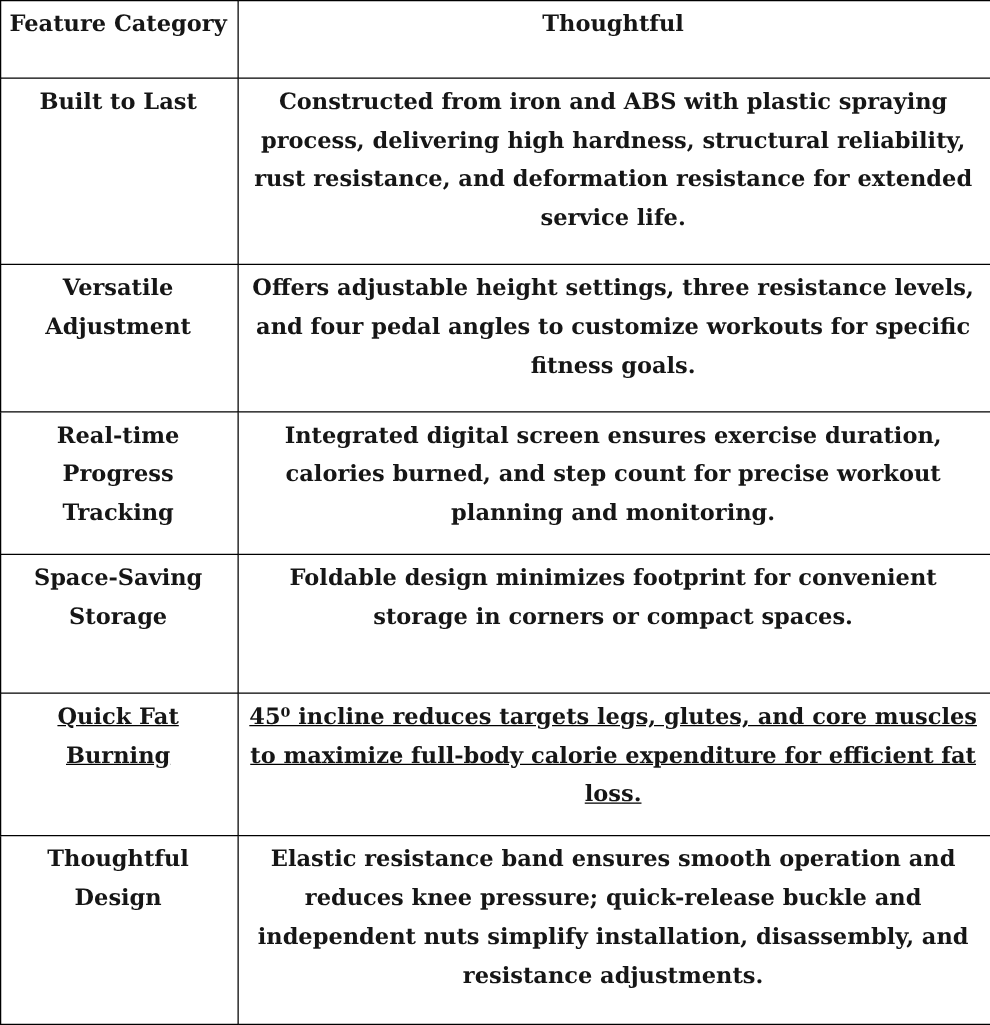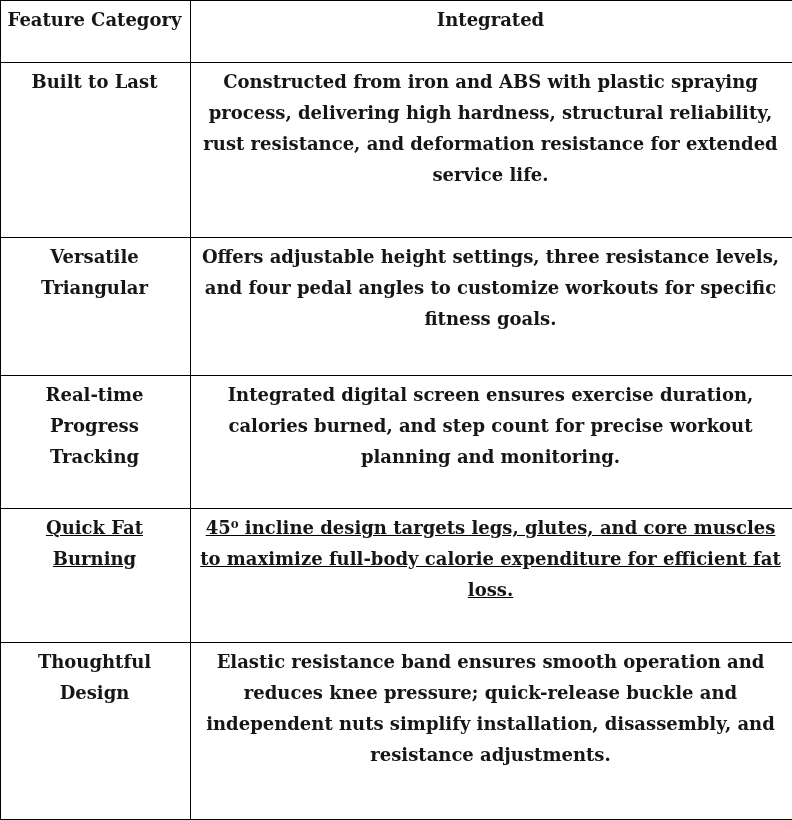--- a/index.html
+++ b/index.html
@@ -47,38 +47,42 @@
 <body>
 
 <table class="feature-table">
   <colgroup>
     <col class="col-category">
     <col class="col-description">
   </colgroup>
   <thead>
     <tr class="row-header">
       <th>Feature Category</th>
-      <th>Integrated</th>
+      <th>Thoughtful</th>
     </tr>
   </thead>
   <tbody>
     <tr class="row-0">
       <td>Built to Last</td>
       <td>Constructed from iron and ABS with plastic spraying process, delivering high hardness, structural reliability, rust resistance, and deformation resistance for extended service life.</td>
     </tr>
     <tr class="row-2">
-      <td>Versatile Triangular</td>
+      <td>Versatile Adjustment</td>
       <td>Offers adjustable height settings, three resistance levels, and four pedal angles to customize workouts for specific fitness goals.</td>
     </tr>
     <tr class="row-3">
       <td>Real-time Progress Tracking</td>
       <td>Integrated digital screen ensures exercise duration, calories burned, and step count for precise workout planning and monitoring.</td>
     </tr>
+    <tr class="row-4">
+      <td>Space-Saving Storage</td>
+      <td>Foldable design minimizes footprint for convenient storage in corners or compact spaces.</td>
+    </tr>
     <tr class="row-5">
       <td>Quick Fat Burning</td>
-      <td>45⁰ incline design targets legs, glutes, and core muscles to maximize full-body calorie expenditure for efficient fat loss.</td>
+      <td>45⁰ incline reduces targets legs, glutes, and core muscles to maximize full-body calorie expenditure for efficient fat loss.</td>
     </tr>
     <tr class="row-6">
       <td>Thoughtful Design</td>
       <td>Elastic resistance band ensures smooth operation and reduces knee pressure; quick-release buckle and independent nuts simplify installation, disassembly, and resistance adjustments.</td>
     </tr>
   </tbody>
 </table>
 
 </body></html>

